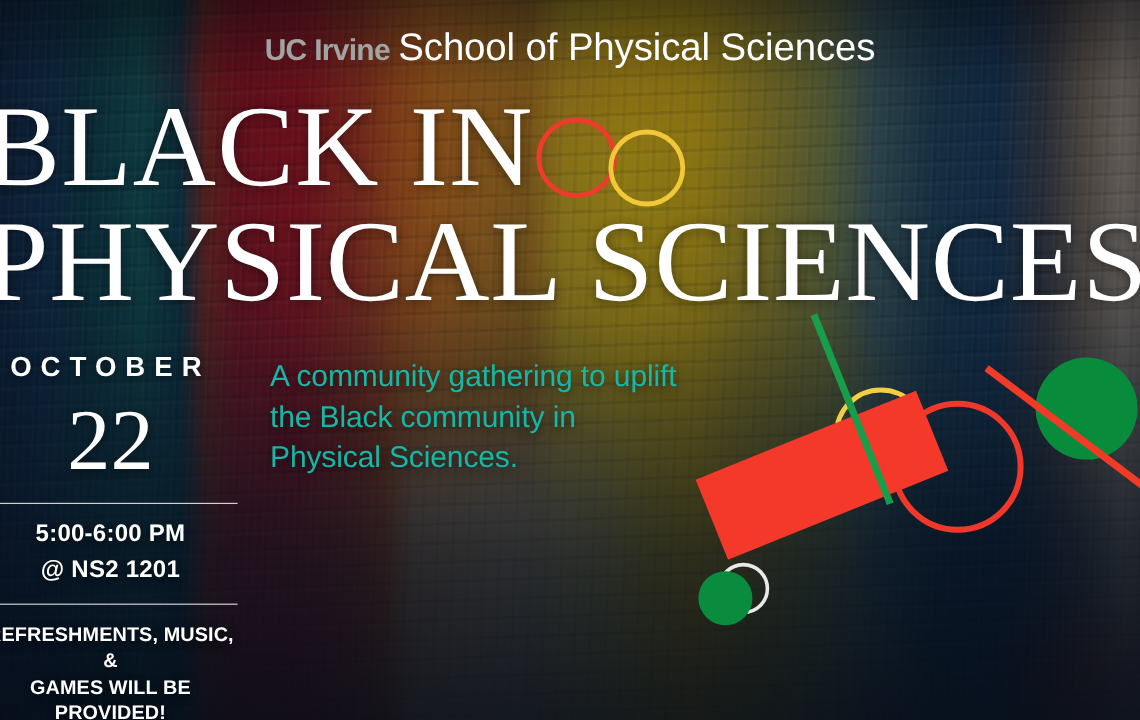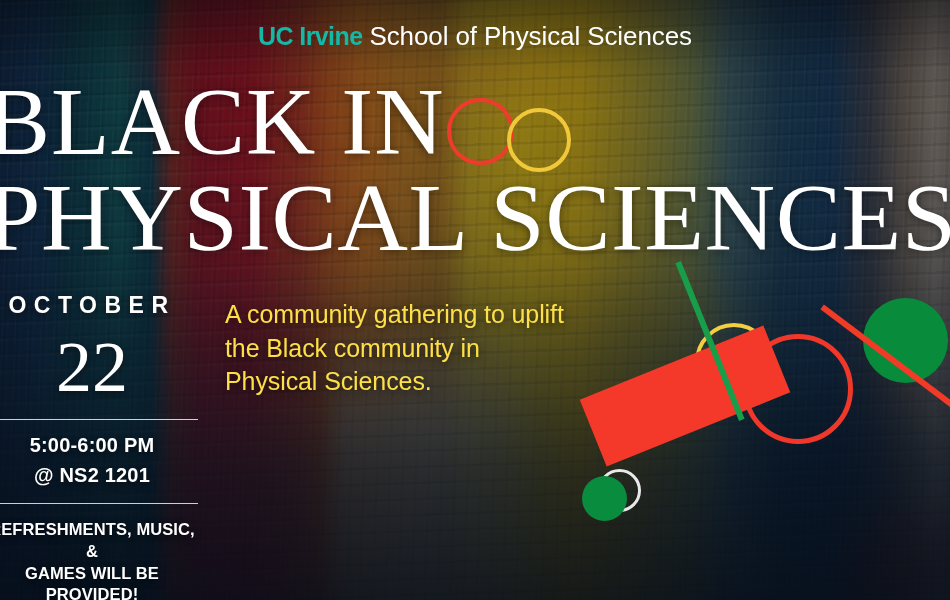--- a/index.html
+++ b/index.html
@@ -102,25 +102,25 @@
   .dot{position:absolute;border-radius:50%;}
   .bar{position:absolute;}
 
   
   #header{
     position:absolute;top:21px;left:0;width:950px;
     text-align:center;
     white-space:nowrap;
   }
   #header .uc{
-    font-weight:700;font-size:25px;letter-spacing:-.6px;color:#14b8a6;
+    font-weight:700;font-size:25px;letter-spacing:-.6px;color:#a3a3a3;
     font-stretch:condensed;
   }
   #header .sps{
-    font-weight:400;font-size:26px;color:#fff;margin-left:7px;letter-spacing:-.1px;
+    font-weight:400;font-size:32px;color:#fff;margin-left:7px;letter-spacing:-.1px;
   }
 
   
   #title{
     position:absolute;left:-14px;top:78px;width:1000px;
     font-family:"Liberation Serif","DejaVu Serif",serif;
     color:#fff;line-height:.92;
     text-shadow:0 2px 10px rgba(0,0,0,.45);
     pointer-events:none;
   }
@@ -147,21 +147,21 @@
   }
   #datecol .time{margin-top:14px;}
   #datecol .place{margin-top:7px;margin-bottom:13px;}
   #datecol .note{
     font-size:16.5px;font-weight:700;letter-spacing:.1px;line-height:1.32;margin-top:15px;
     text-shadow:0 2px 7px rgba(0,0,0,.6);
   }
 
   
   #body{
-    position:absolute;left:225px;top:298px;width:350px;color:#fde047;
+    position:absolute;left:225px;top:298px;width:350px;color:#14b8a6;
     font-size:25px;line-height:1.34;letter-spacing:-.1px;
     text-shadow:0 2px 9px rgba(0,0,0,.55);
   }
   #body p{margin:0;}
   #body p + p{margin-top:30px;}
 </style>
 </head>
 <body>
 
 <div id="poster">

